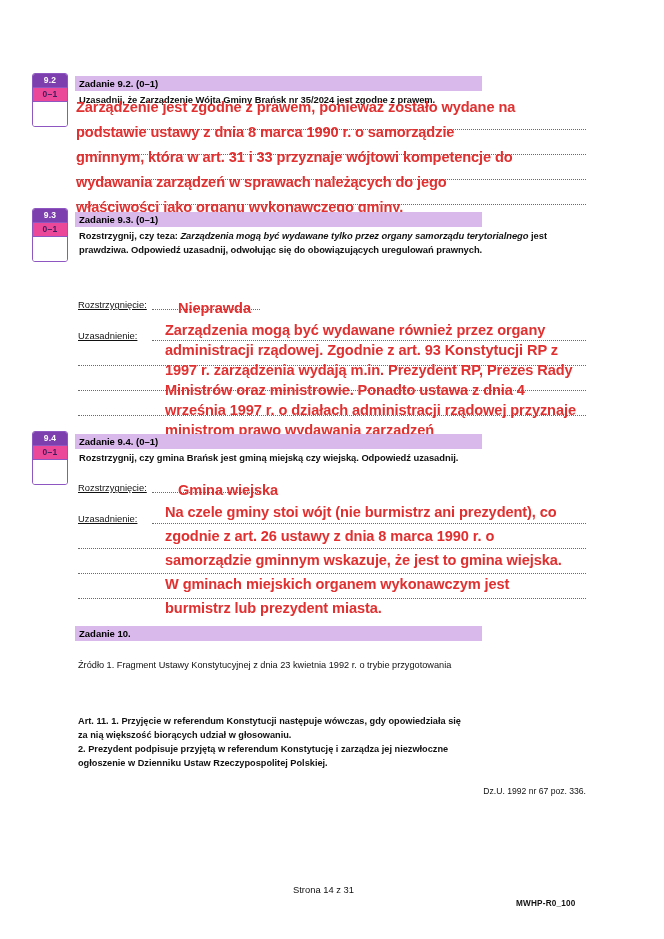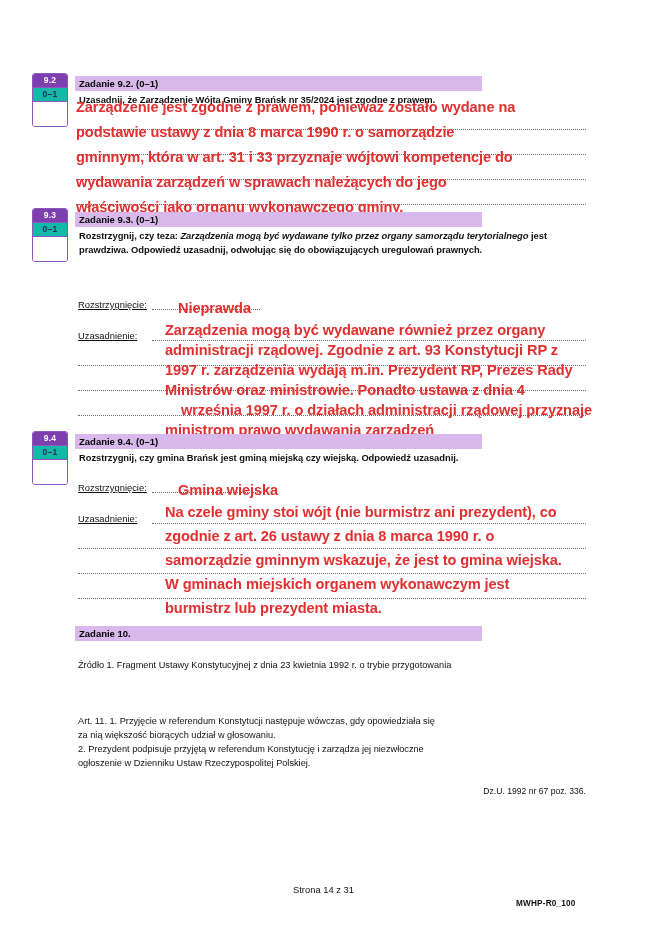--- a/index.html
+++ b/index.html
@@ -37,21 +37,21 @@
     background: #7d3fae;
     color: #ffffff;
     font-size: 8.5px;
     font-weight: bold;
     text-align: center;
     line-height: 13px;
     height: 13px;
     letter-spacing: .2px;
   }
   .score-box .sb-range {
-    background: #14b8a6;
+    background: #ec4899;
     color: #3f1d5c;
     font-size: 8.5px;
     font-weight: bold;
     text-align: center;
     line-height: 13px;
     height: 13px;
     border-top: 1.2px solid #8e56c0;
     border-bottom: 1.2px solid #8e56c0;
     letter-spacing: .2px;
   }
@@ -197,21 +197,21 @@
   <div class="dots" style="left:152px; top:339px; width:434px;"></div>
   <div class="dots" style="left:78px; top:364px; width:508px;"></div>
   <div class="dots" style="left:78px; top:389px; width:508px;"></div>
   <div class="dots" style="left:78px; top:414px; width:508px;"></div>
 
   <div class="hand" style="left:178px; top:296px;">Nieprawda</div>
   <div class="hand" style="left:165px; top:318px;">Zarządzenia mogą być wydawane również przez organy</div>
   <div class="hand" style="left:165px; top:338px;">administracji rządowej. Zgodnie z art. 93 Konstytucji RP z</div>
   <div class="hand" style="left:165px; top:358px;">1997 r. zarządzenia wydają m.in. Prezydent RP, Prezes Rady</div>
   <div class="hand" style="left:165px; top:378px;">Ministrów oraz ministrowie. Ponadto ustawa z dnia 4</div>
-  <div class="hand" style="left:165px; top:398px;margin-left:16px;">września 1997 r. o działach administracji rządowej przyznaje</div>
+  <div class="hand" style="left:165px; top:398px;">września 1997 r. o działach administracji rządowej przyznaje</div>
   <div class="hand" style="left:165px; top:418px;">ministrom prawo wydawania zarządzeń</div>
 
   <div class="task-bar" style="top:434px;">
     <div class="tb-text">Zadanie 9.4. (0–1)</div>
   </div>
 
   <div class="ptext bold" style="left:79px; top:451px; width:510px;">Rozstrzygnij, czy gmina Brańsk jest gminą miejską czy wiejską. Odpowiedź uzasadnij.</div>
 
   <div class="ans-label" style="left:78px; top:482px;">Rozstrzygnięcie:</div>
   <div class="dots" style="left:152px; top:491px; width:108px;"></div>
@@ -230,21 +230,21 @@
   <div class="hand" style="left:165px; top:596px;">burmistrz lub prezydent miasta.</div>
 
   <div class="task-bar" style="top:626px;">
     <div class="tb-text">Zadanie 10.</div>
   </div>
 
   <div class="src" style="left:78px; top:658px; width:520px;">
     <div>Źródło 1. Fragment Ustawy Konstytucyjnej z dnia 23 kwietnia 1992 r. o trybie przygotowania</div>
   </div>
 
-  <div class="src" style="left:78px; top:714px; width:520px;">
+  <div class="src" style="left:78px; top:714px; width:520px;font-weight:bold;">
     <div>Art. 11. 1. Przyjęcie w referendum Konstytucji następuje wówczas, gdy opowiedziała się</div>
     <div>za nią większość biorących udział w głosowaniu.</div>
     <div>2. Prezydent podpisuje przyjętą w referendum Konstytucję i zarządza jej niezwłoczne</div>
     <div>ogłoszenie w Dzienniku Ustaw Rzeczypospolitej Polskiej.</div>
   </div>
 
   <div class="src-ref" style="left:330px; top:786px; width:256px;">Dz.U. 1992 nr 67 poz. 336.</div>
 
   <div class="footer-page" style="left:293px; top:884px;">Strona 14 z 31</div>
   <div class="footer-code" style="left:516px; top:899px;">MWHP-R0_100</div>

